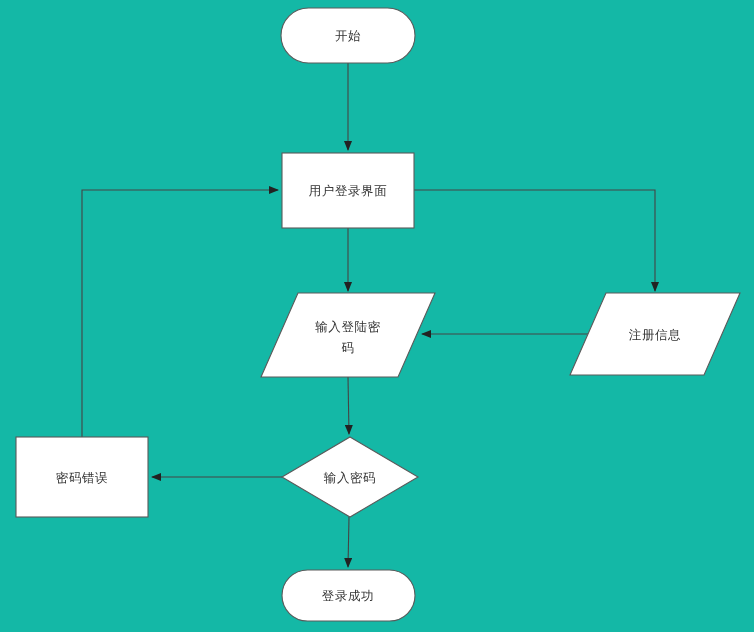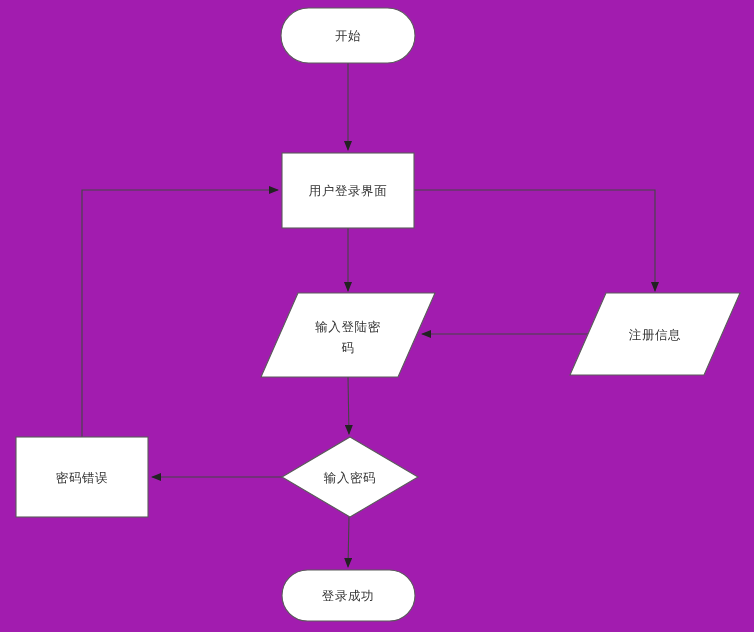--- a/index.html
+++ b/index.html
@@ -7,21 +7,21 @@
     padding: 0;
     background: #ffffff;
   }
   body {
     font-family: "DejaVu Sans", "Liberation Sans", sans-serif;
   }
   #canvas {
     position: relative;
     width: 754px;
     height: 632px;
-    background: #a21caf;
+    background: #14b8a6;
     overflow: hidden;
   }
   svg#flow {
     display: block;
     width: 754px;
     height: 632px;
   }
   .shape-stroke {
     fill: #ffffff;
     stroke: #5a5a5a;

